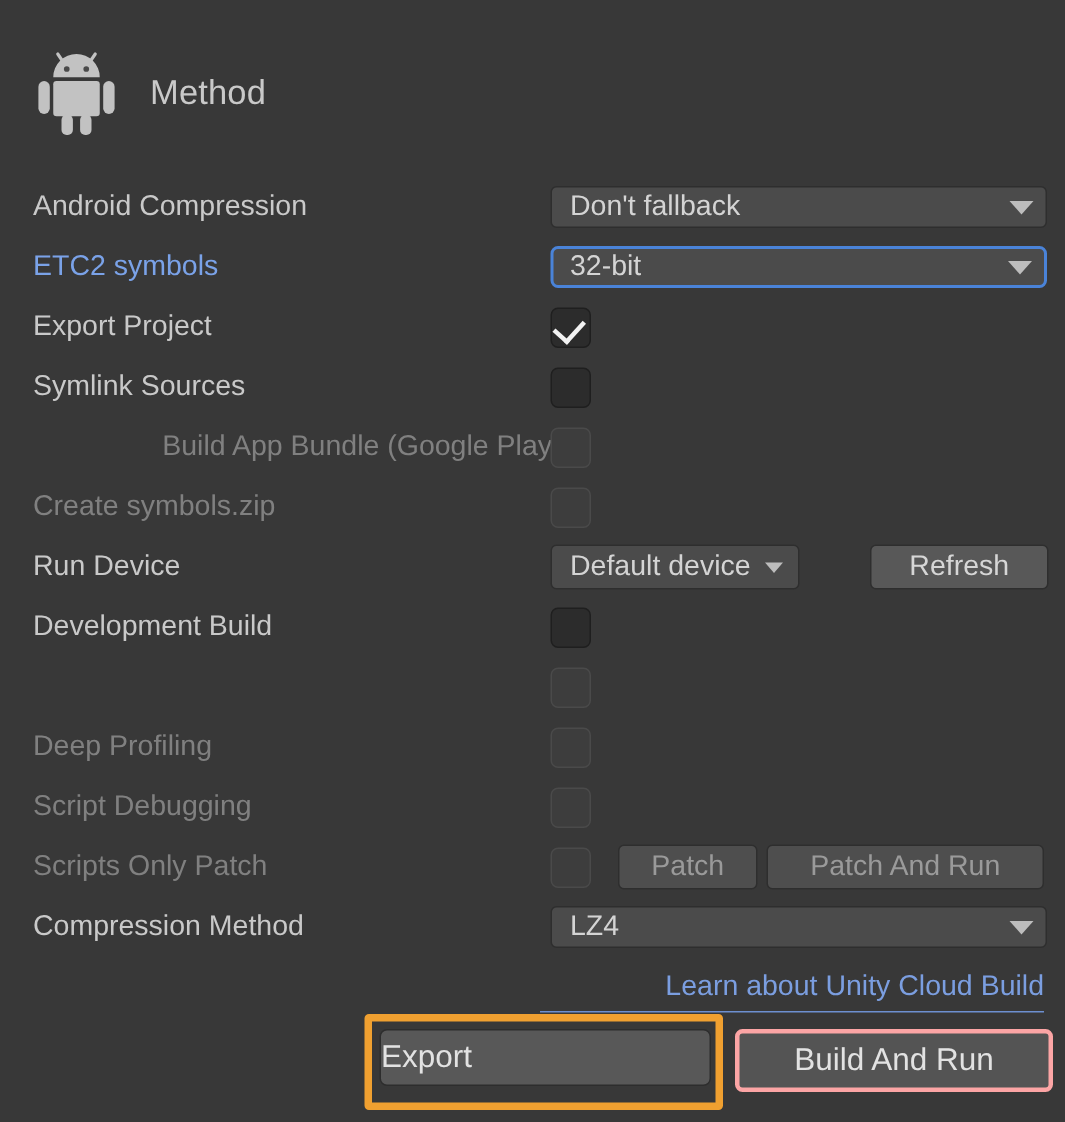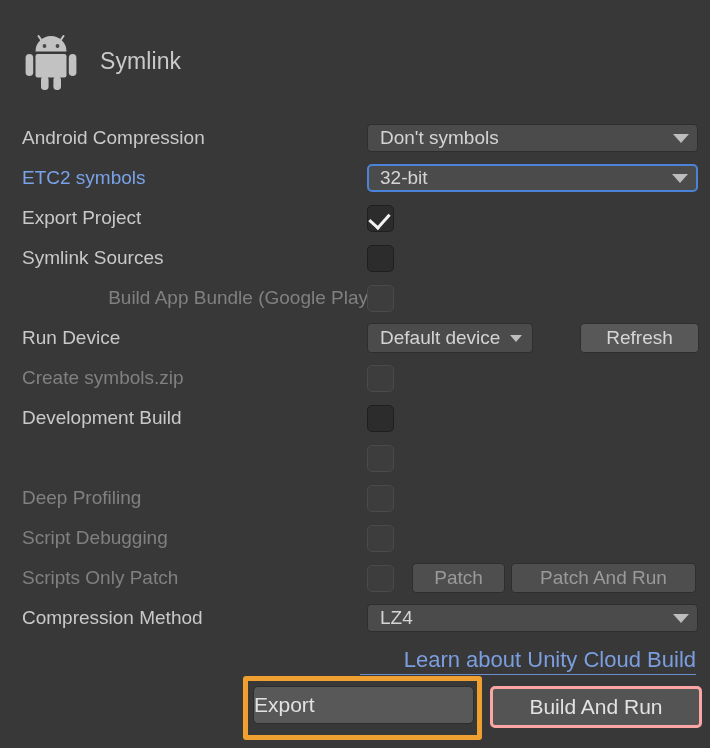--- a/index.html
+++ b/index.html
@@ -165,21 +165,21 @@
     position: absolute;
     left: 0;
     top: 645px;
     width: 710px;
     height: 34px;
   }
   #cloud-link {
     position: absolute;
     right: 14px;
     top: 2px;
-    font-size: 22px;
+    font-size: 19px;
     color: #7b9ee0;
     white-space: nowrap;
   }
   #cloud-underline {
     position: absolute;
     left: 360px;
     right: 14px;
     top: 29px;
     height: 1px;
     background: #6d8fd0;
@@ -249,30 +249,30 @@
         <circle cx="22.5" cy="16.0" r="1.9" fill="#4a4a4a"></circle>
         <circle cx="35.5" cy="16.0" r="1.9" fill="#4a4a4a"></circle>
         <rect x="13.5" y="24.0" width="31" height="23.5" rx="2.2"></rect>
         <rect x="3.6" y="24.0" width="7.6" height="22" rx="3.8"></rect>
         <rect x="46.8" y="24.0" width="7.6" height="22" rx="3.8"></rect>
         <rect x="19.0" y="46.5" width="7.6" height="13.5" rx="3.4"></rect>
         <rect x="31.4" y="46.5" width="7.6" height="13.5" rx="3.4"></rect>
       </g>
     </svg>
   </div>
-  <div id="platform-title">Symlink</div>
+  <div id="platform-title">Method</div>
 </div>
 
 <div id="rows">
 
   <div class="row">
     <div class="row-label">Android Compression</div>
     <div class="ctl" style="left:367px;">
       <div class="popup wide">
-        <span class="pv">Don't symbols</span>
+        <span class="pv">Don't fallback</span>
         <span class="caret"></span>
       </div>
     </div>
   </div>
 
   <div class="row">
     <div class="row-label link">ETC2 symbols</div>
     <div class="ctl" style="left:367px;">
       <div class="popup wide focused">
         <span class="pv">32-bit</span>
@@ -298,38 +298,38 @@
   </div>
 
   <div class="row">
     <div class="row-label disabled clip">Build App Bundle (Google Play</div>
     <div class="ctl" style="left:367px;">
       <div class="cbox off-disabled"></div>
     </div>
   </div>
 
   <div class="row">
+    <div class="row-label disabled">Create symbols.zip</div>
+    <div class="ctl" style="left:367px;">
+      <div class="cbox off-disabled"></div>
+    </div>
+  </div>
+
+  <div class="row">
     <div class="row-label">Run Device</div>
     <div class="ctl" style="left:367px;">
       <div class="popup inline" style="height:30px;">
         <span class="pv">Default device</span>
         <span class="caret"></span>
       </div>
     </div>
     <div class="ctl" style="left:580px;">
       <div class="btn" style="width:119px;">
         <span>Refresh</span>
       </div>
-    </div>
-  </div>
-
-  <div class="row">
-    <div class="row-label disabled">Create symbols.zip</div>
-    <div class="ctl" style="left:367px;">
-      <div class="cbox off-disabled"></div>
     </div>
   </div>
 
   <div class="row">
     <div class="row-label">Development Build</div>
     <div class="ctl" style="left:367px;">
       <div class="cbox"></div>
     </div>
   </div>
 

